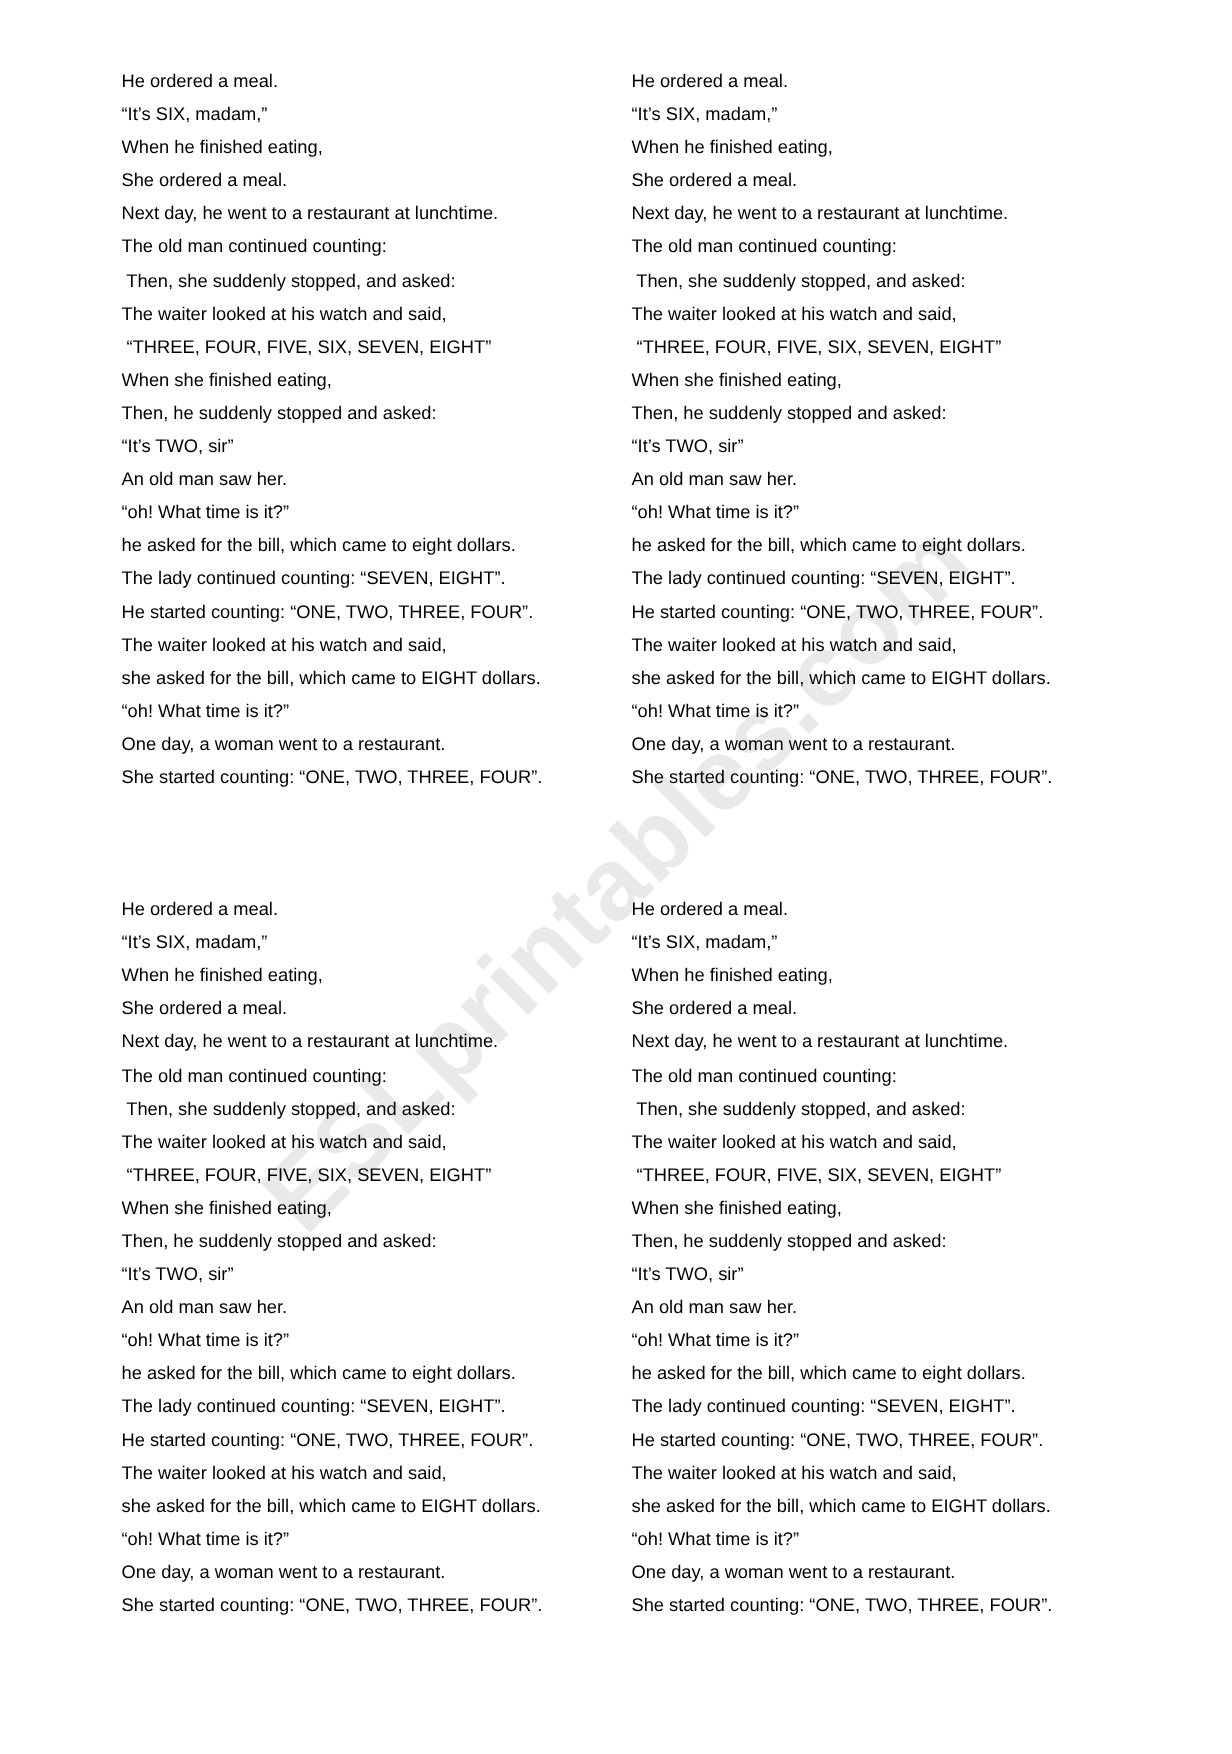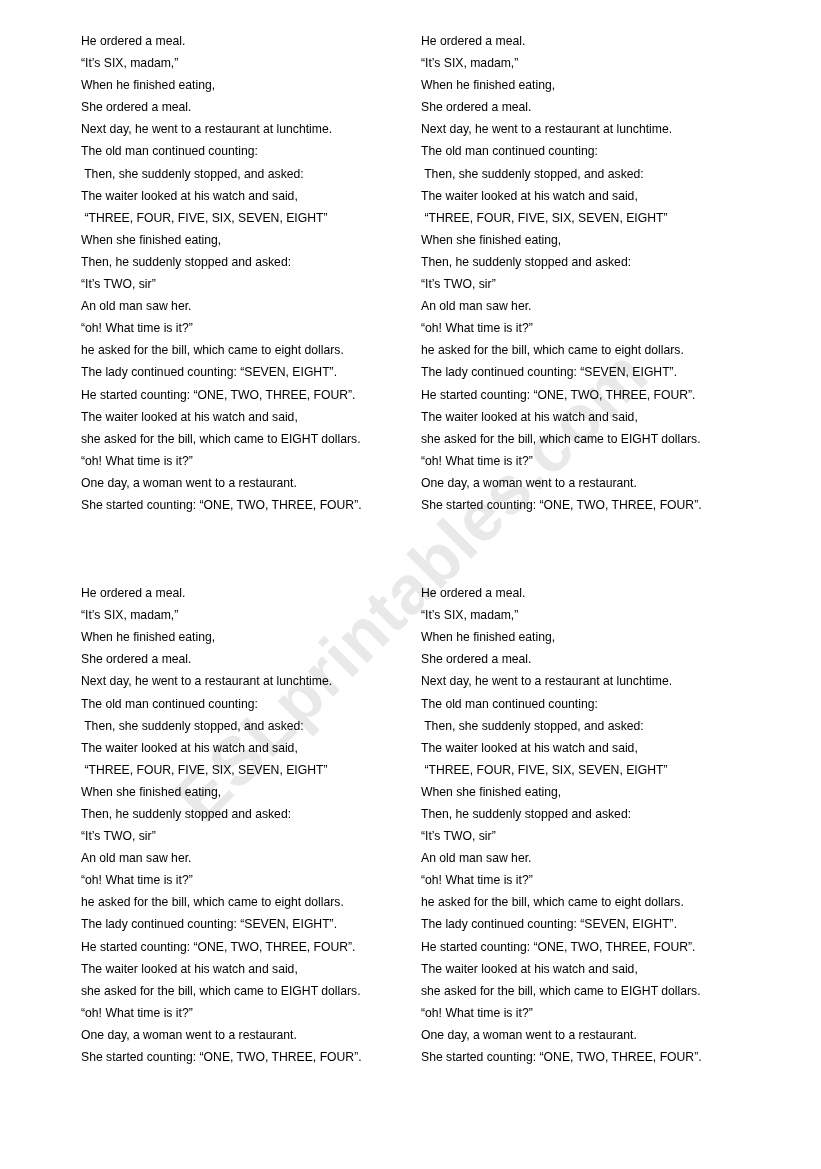--- a/index.html
+++ b/index.html
@@ -28,21 +28,21 @@
     letter-spacing: 1px;
     color: #e9e9e9;
     white-space: nowrap;
     pointer-events: none;
     user-select: none;
     z-index: 0;
   }
   .content {
     position: relative;
     z-index: 2;
-    padding: 30px 60px 0 81px;
+    padding: 43px 60px 0 81px;
   }
   .block-row {
     display: flex;
     flex-direction: row;
     gap: 0px;
   }
   .col {
     width: 400px;
     box-sizing: border-box;
   }

